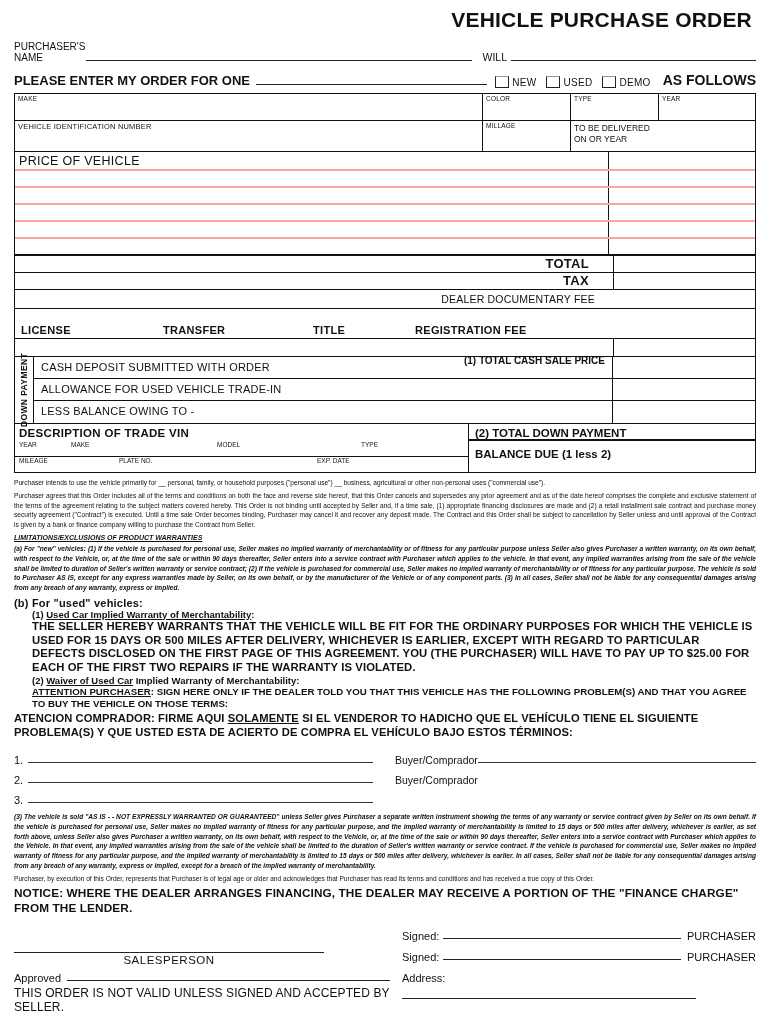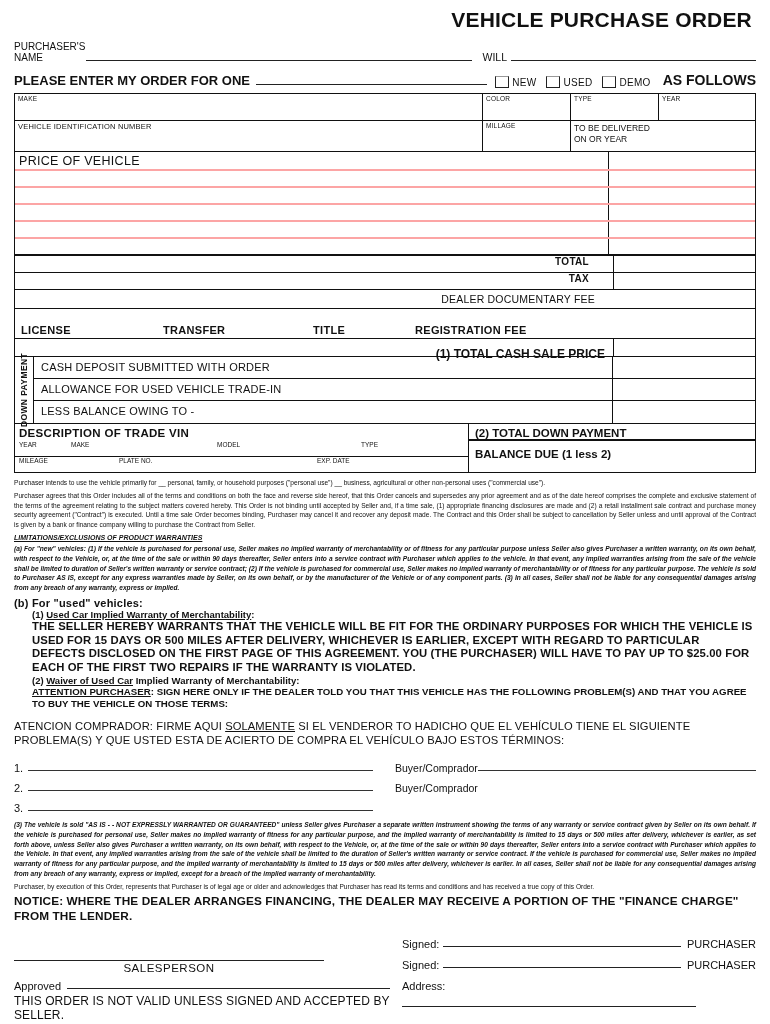--- a/index.html
+++ b/index.html
@@ -54,32 +54,32 @@
   .h-mileage { width:88px; height:30px; }
   .h-deliv { width:184px; height:30px; }
 
   .price-label { font-size:12.5px; padding:2px 0 0 4px; letter-spacing:.3px; }
   .priceblk { position:relative; }
   .prow { height:17px; border-bottom:2px solid #fca5a5; position:relative; }
   .prow:first-child { border-top:none; }
   .pdiv { position:absolute; top:0; bottom:0; left:593px; width:0; border-left:1px solid #111; }
 
   .totrow { display:flex; height:17px; }
-  .totrow .lab { flex:1; text-align:right; font-size:10px; font-weight:bold; padding-right:24px; letter-spacing:.3px; }
+  .totrow .lab { flex:1; text-align:right; font-size:13px; font-weight:bold; padding-right:24px; letter-spacing:.3px; }
   .totrow .amt { width:142px; border-left:1px solid #111; }
   .thick { border-bottom:2px solid #111 !important; }
 
   .feerow { height:19px; position:relative; }
   .feelab { position:absolute; right:160px; top:3px; font-size:10.5px; letter-spacing:.2px; white-space:nowrap;}
 
   .licrow { height:30px; position:relative; }
   .licrow span { position:absolute; bottom:2px; font-size:11px; font-weight:bold; letter-spacing:.3px;}
 
   .tcsp { height:17px; position:relative; border-top:1px solid #111;}
-  .tcsp .lab { position:absolute; right:150px; top:8px; font-weight:bold; font-size:12px; }
+  .tcsp .lab { position:absolute; right:150px; top:16px; font-weight:bold; font-size:10px; }
   .tcsp .amt { position:absolute; right:0; top:0; bottom:0; width:142px; border-left:1px solid #111; }
 
   
   .dpwrap { display:flex; border-top:1.5px solid #111; }
   .dpside { width:19px; border-right:1px solid #111; position:relative; }
   .dpside span {
     position:absolute; left:50%; top:50%;
     transform:translate(-50%,-50%) rotate(-90deg);
     font-size:8.5px; font-weight:bold; white-space:nowrap; letter-spacing:.4px;
   }
@@ -100,21 +100,21 @@
   
   .legal { font-size:6.6px; line-height:1.48; text-align:justify; margin-top:5px; }
   .legal p { margin:0 0 3px 0; }
   .ital { font-style:italic; font-weight:bold; }
   .lim-hdr { font-style:italic; font-weight:bold; font-size:7px; text-decoration:underline; margin-bottom:1px;}
   .used-hdr { font-size:11px; font-weight:bold; margin-top:4px; letter-spacing:.2px;}
   .sub-hdr { font-size:9.5px; font-weight:bold; margin-left:18px; }
   .u { text-decoration:underline; }
   .caps { font-size:11.3px; font-weight:bold; line-height:1.22; margin-left:18px; letter-spacing:.1px;}
   .attn { font-size:9.7px; font-weight:bold; margin-left:18px; line-height:1.25;}
-  .span-es { font-size:11.2px; font-weight:normal; line-height:1.24; margin-top:10px; letter-spacing:.1px;}
+  .span-es { font-size:11.2px; font-weight:bold; line-height:1.24; margin-top:2px; letter-spacing:.1px;}
 
   .probs { margin-top:6px; }
   .probline { display:flex; align-items:flex-end; height:20px; font-size:11px; }
   .probnum { width:14px; font-weight:normal; }
   .probblank { width:345px; border-bottom:1px solid #333; height:1px; margin-bottom:3px;}
   .buyerlbl { font-size:10.5px; margin-left:22px; white-space:nowrap; }
   .buyerline { flex:1; border-bottom:1px solid #333; height:1px; margin-bottom:3px; }
 
   .notice { font-size:11.8px; font-weight:bold; line-height:1.25; margin-top:3px; letter-spacing:.1px;}
 

